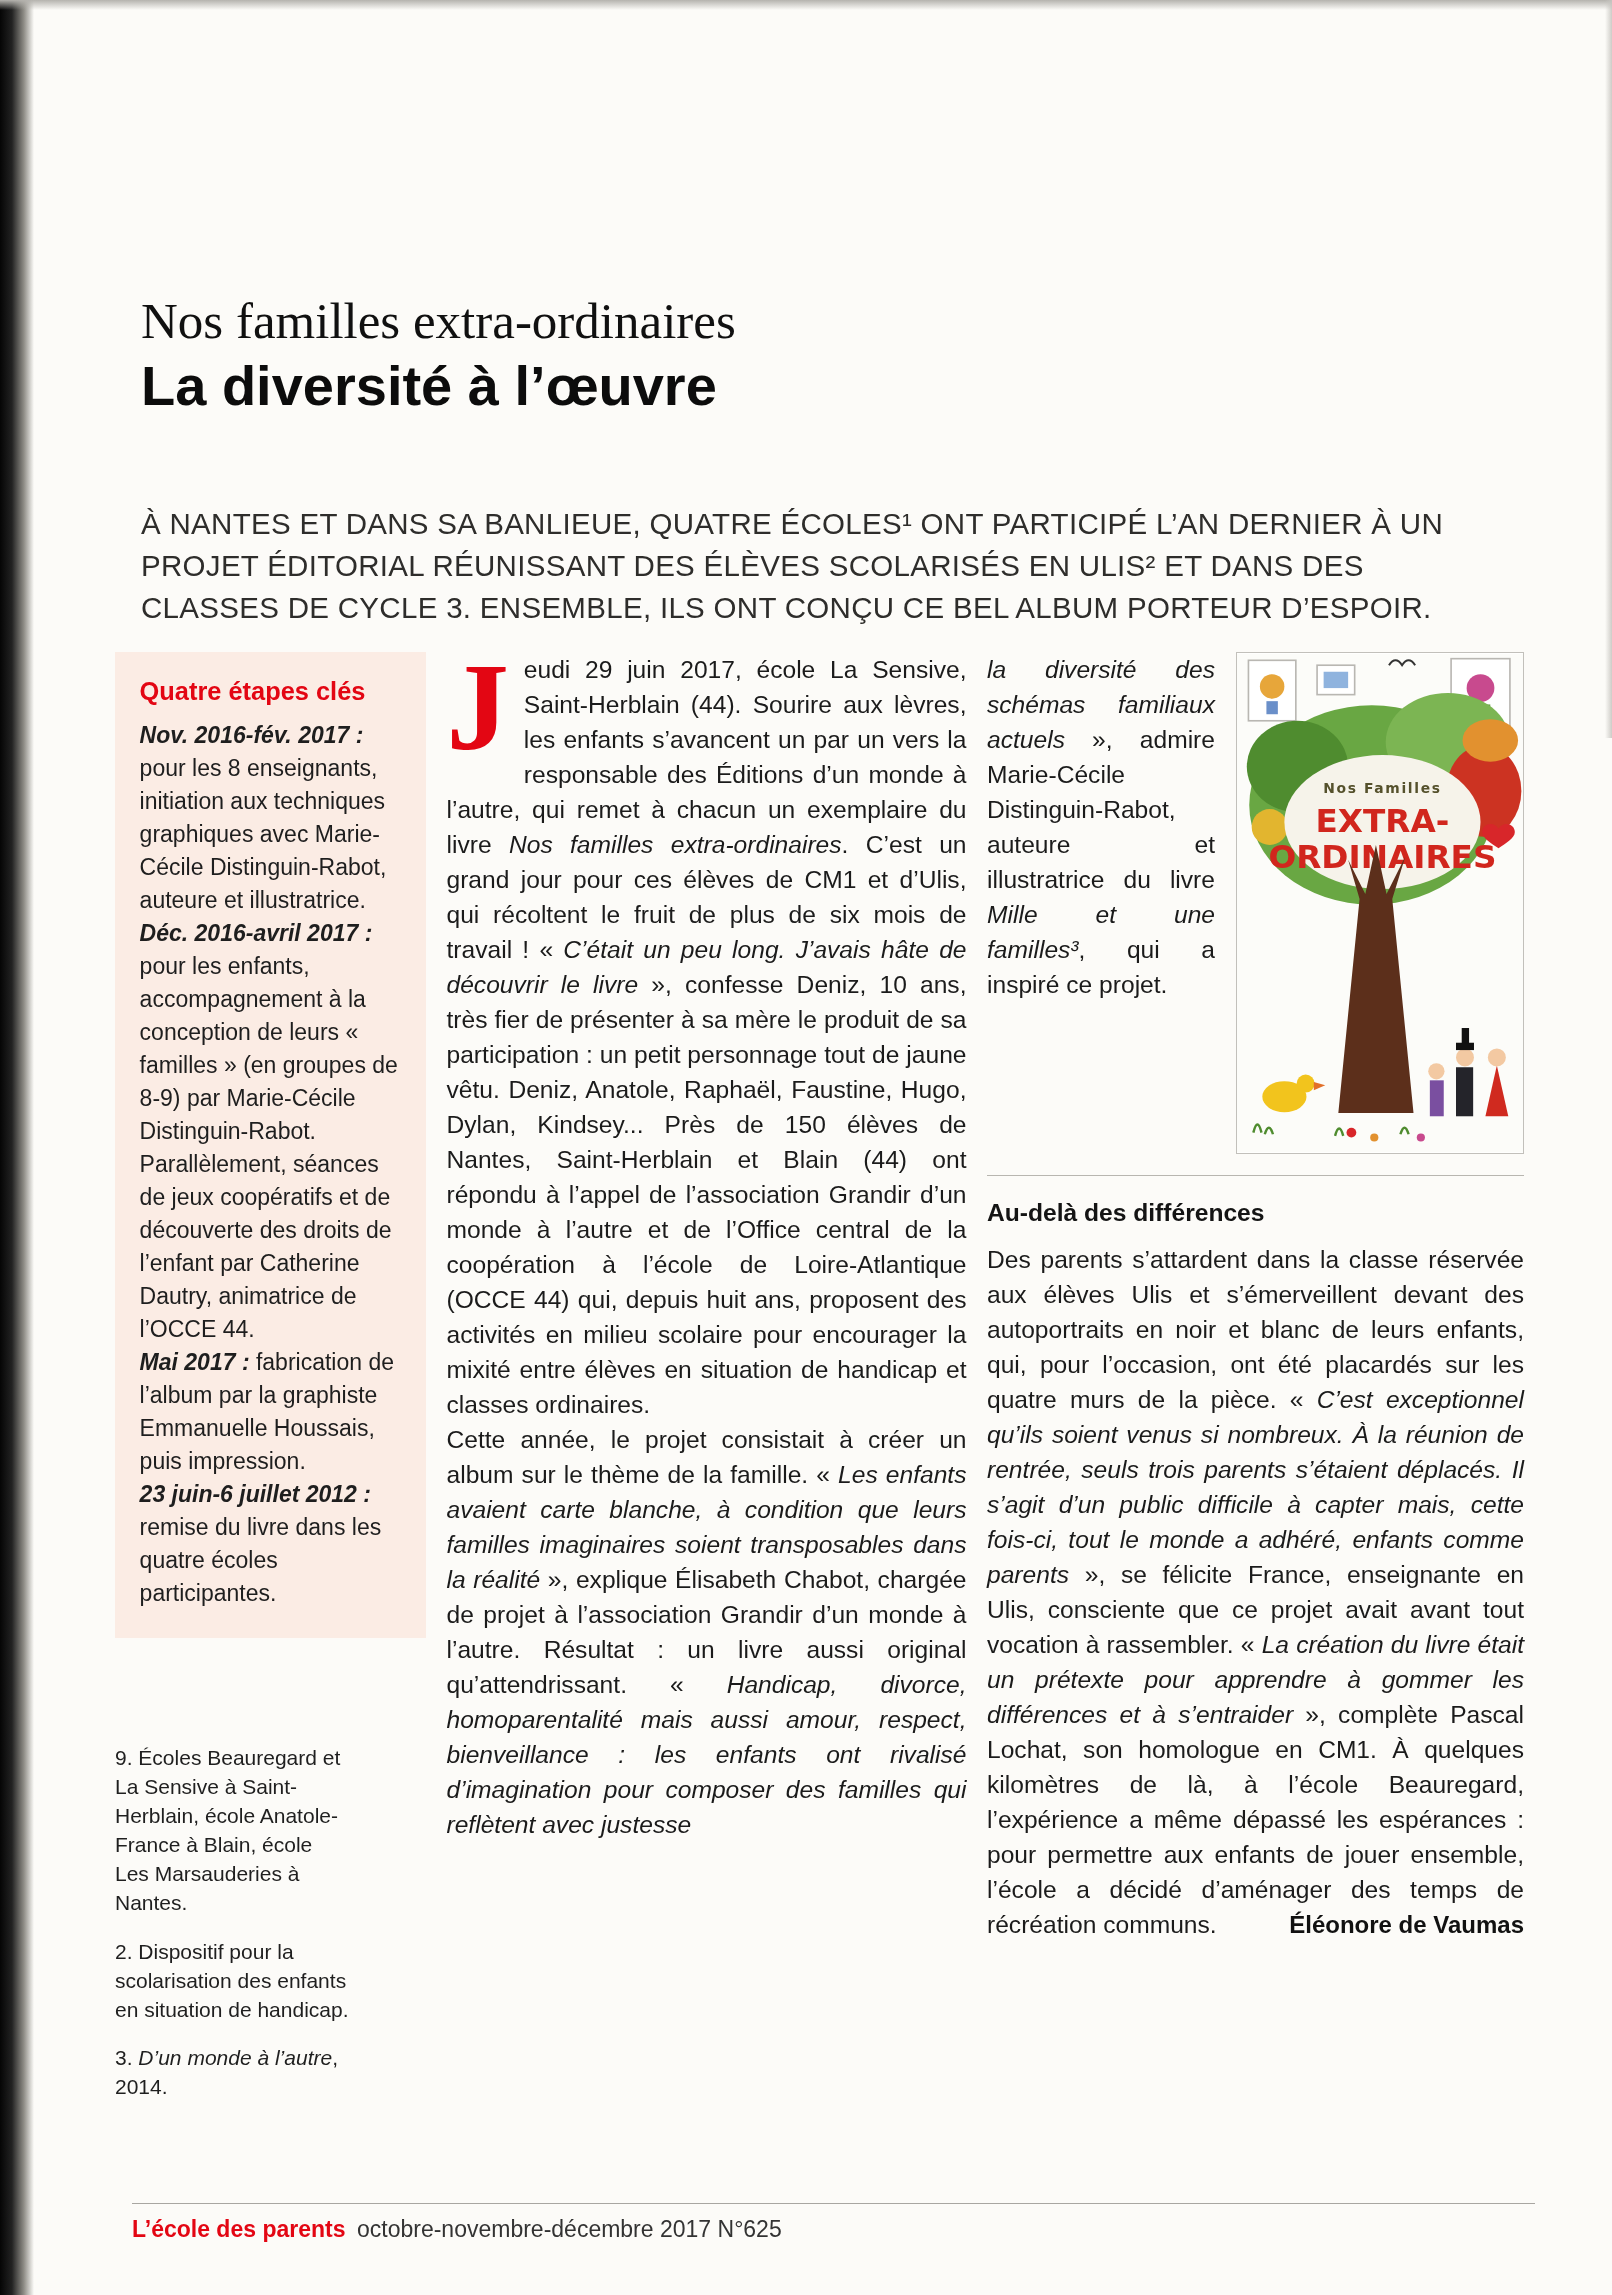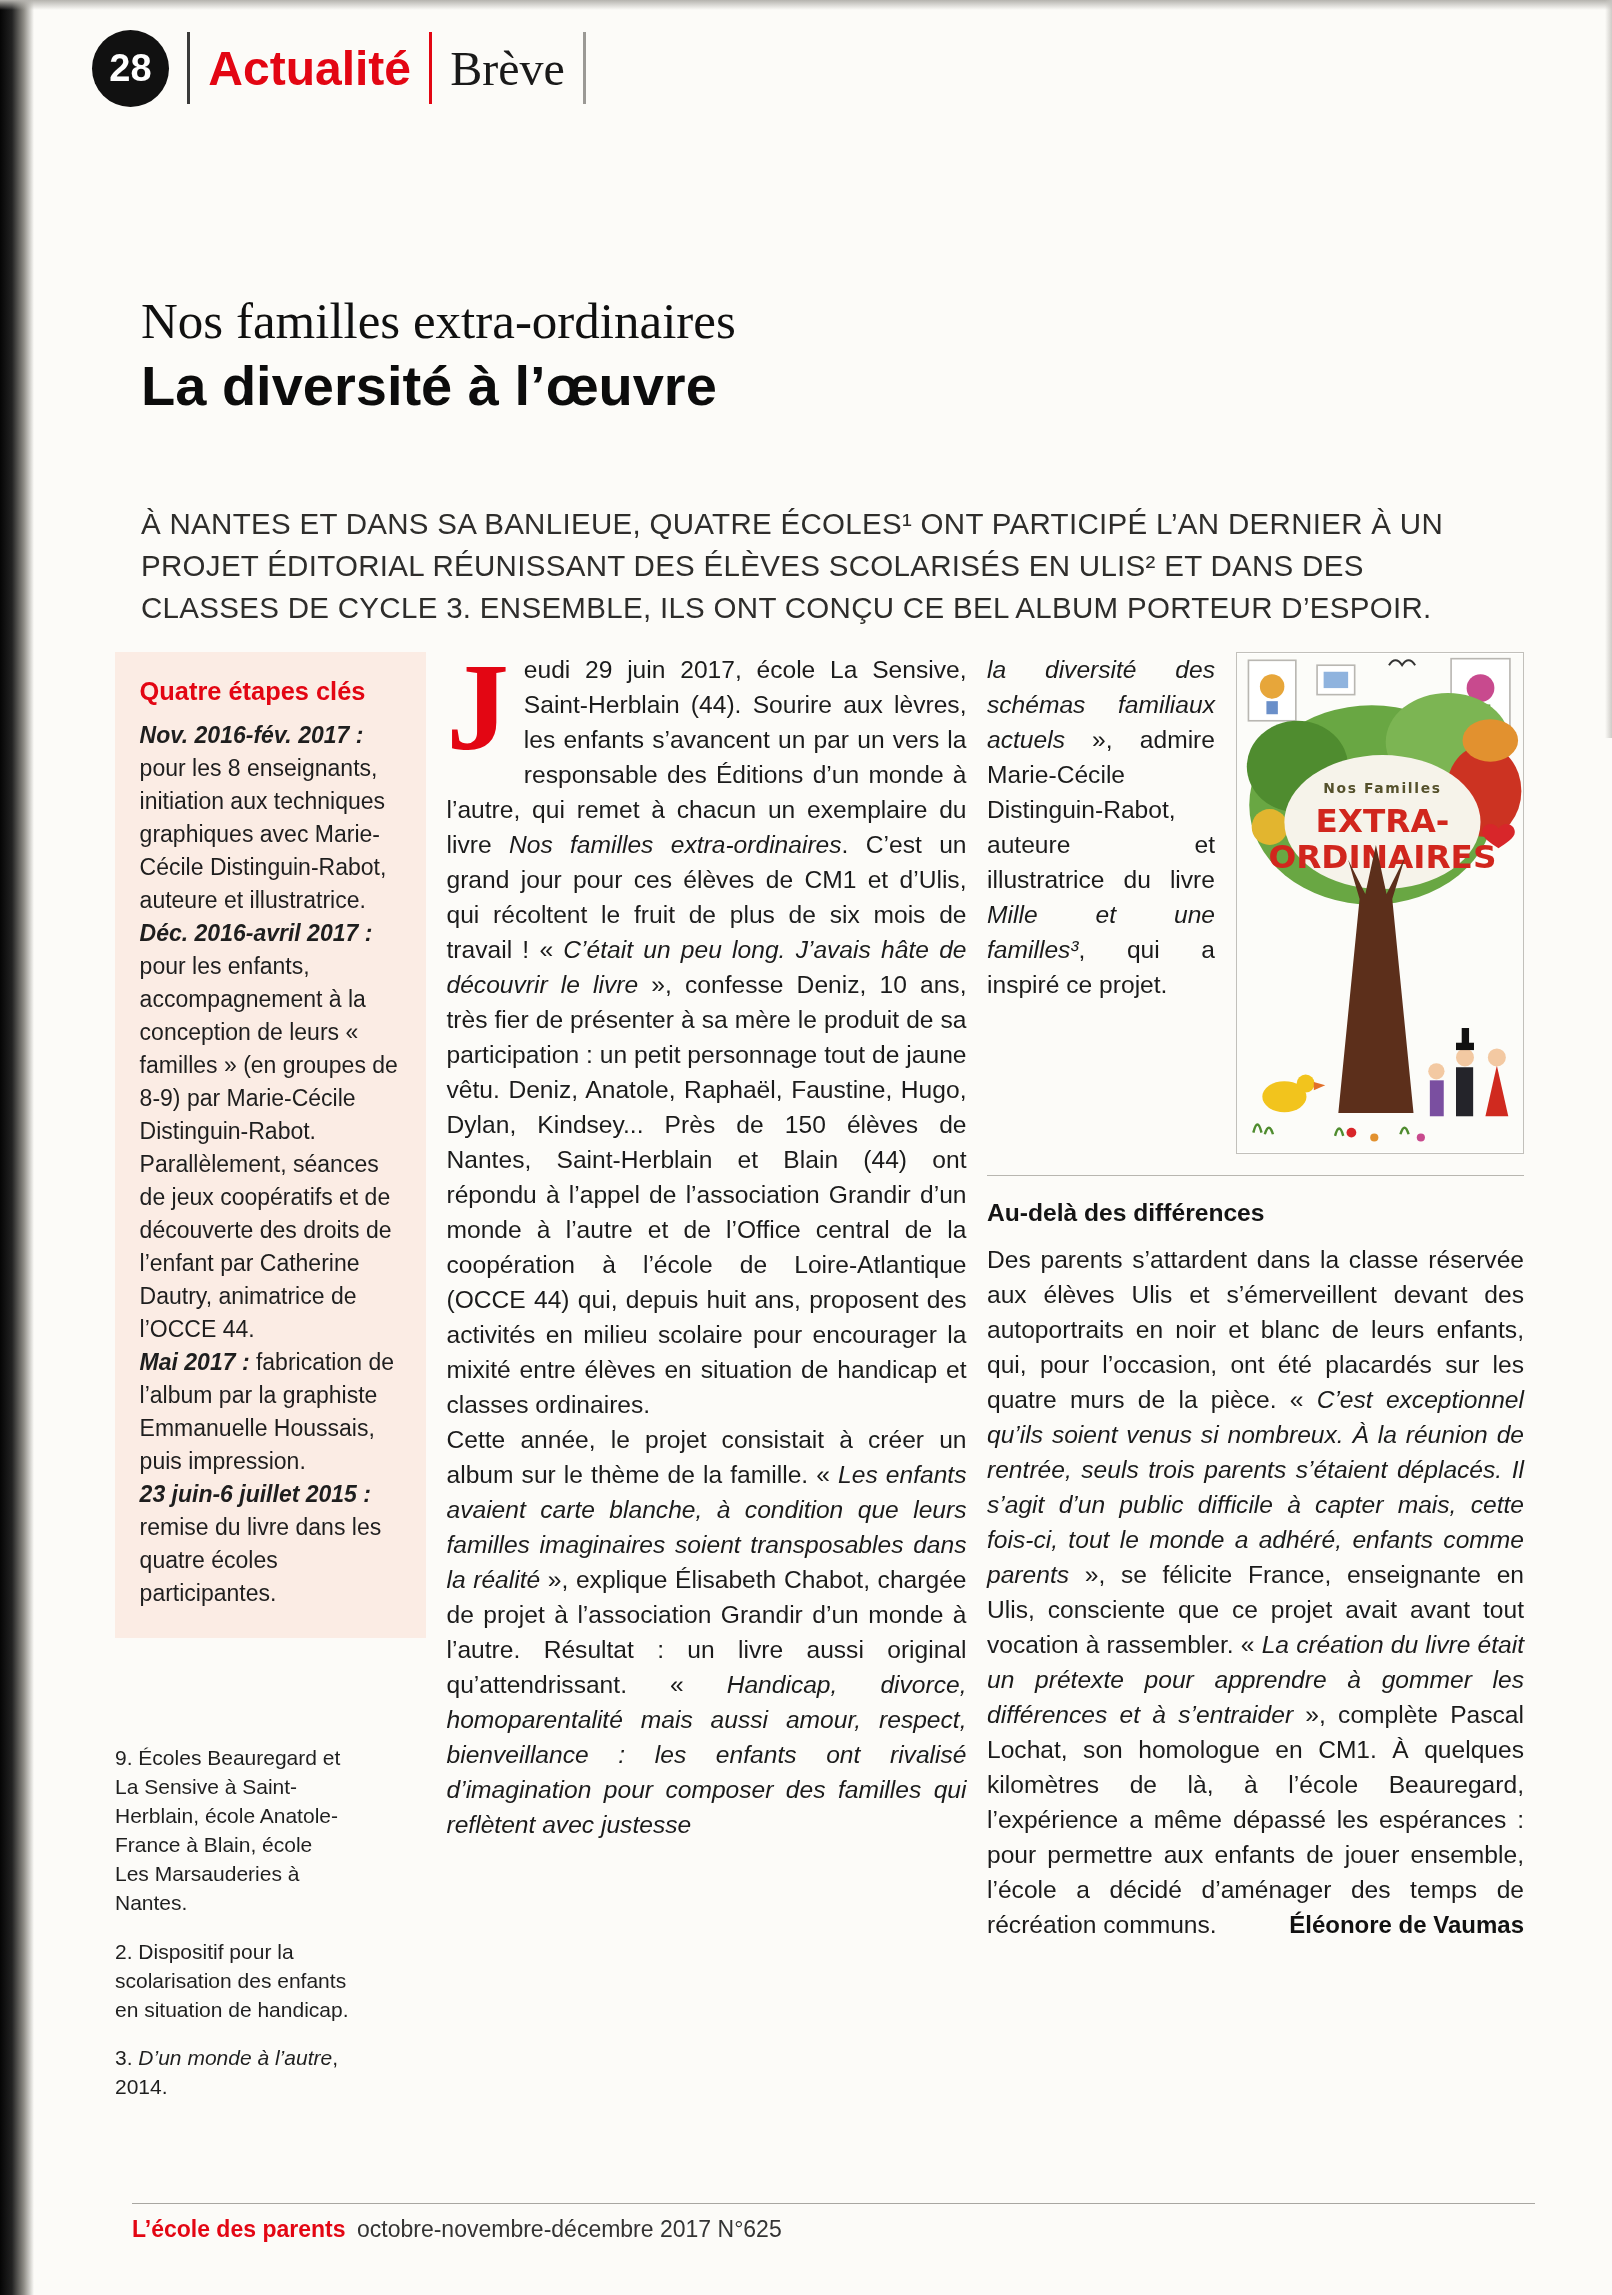--- a/index.html
+++ b/index.html
@@ -81,47 +81,37 @@
 </style>
 </head>
 <body>
 
 <div class="page">
 
   <div class="scan-edge-left"></div>
   <div class="scan-edge-top"></div>
   <div class="scan-edge-right"></div>
 
-  <header class="page-header">
-    <div class="page-number-circle">
-      <span>28</span>
-    </div>
-    <div class="vsep dark"></div>
-    <span class="section-label">Actualité</span>
-    <div class="vsep red"></div>
-    <span class="subsection-label">Brève</span>
-    <div class="vsep gray"></div>
-  </header>
 
   <div class="title-block">
     <h2 class="kicker">Nos familles extra-ordinaires</h2>
     <h1 class="main-title">La diversité à l’œuvre</h1>
   </div>
 
   <p class="standfirst">À NANTES ET DANS SA BANLIEUE, QUATRE ÉCOLES¹ ONT PARTICIPÉ L’AN DERNIER À UN PROJET ÉDITORIAL RÉUNISSANT DES ÉLÈVES SCOLARISÉS EN ULIS² ET DANS DES CLASSES DE CYCLE 3. ENSEMBLE, ILS ONT CONÇU CE BEL ALBUM PORTEUR D’ESPOIR.</p>
 
   <div class="content">
 
     <div class="col col-left">
       <aside class="sidebar-box">
         <h3 class="sb-title">Quatre étapes clés</h3>
         <p class="sb-entry"><span class="sb-date">Nov. 2016-fév. 2017 :</span> <span class="sb-text">pour les 8 enseignants, initiation aux techniques graphiques avec Marie-Cécile Distinguin-Rabot, auteure et illustratrice.</span></p>
         <p class="sb-entry"><span class="sb-date">Déc. 2016-avril 2017 :</span> <span class="sb-text">pour les enfants, accompagnement à la conception de leurs « familles » (en groupes de 8-9) par Marie-Cécile Distinguin-Rabot. Parallèlement, séances de jeux coopératifs et de découverte des droits de l’enfant par Catherine Dautry, animatrice de l’OCCE 44.</span></p>
         <p class="sb-entry"><span class="sb-date">Mai 2017 :</span> <span class="sb-text">fabrication de l’album par la graphiste Emmanuelle Houssais, puis impression.</span></p>
-        <p class="sb-entry"><span class="sb-date">23 juin-6 juillet 2015 :</span> <span class="sb-text">remise du livre dans les quatre écoles participantes.</span></p>
+        <p class="sb-entry"><span class="sb-date">23 juin-6 juillet 2012 :</span> <span class="sb-text">remise du livre dans les quatre écoles participantes.</span></p>
       </aside>
       <div class="footnotes">
         <p class="footnote"><span>9. Écoles Beauregard et La Sensive à Saint-Herblain, école Anatole-France à Blain, école Les Marsauderies à Nantes.</span></p>
         <p class="footnote"><span>2. Dispositif pour la scolarisation des enfants en situation de handicap.</span></p>
         <p class="footnote"><span>3. </span><span class="seg-i">D’un monde à l’autre</span><span>, 2014.</span></p>
       </div>
     </div>
 
     <div class="col col-mid">
       <p class="body-para"><span class="dropcap">J</span><span><span>eudi 29 juin 2017, école La Sensive, Saint-Herblain (44). Sourire aux lèvres, les enfants s’avancent un par un vers la responsable des Éditions d’un monde à l’autre, qui remet à chacun un exemplaire du livre </span><span class="seg-i">Nos familles extra-ordinaires</span><span>. C’est un grand jour pour ces élèves de CM1 et d’Ulis, qui récoltent le fruit de plus de six mois de travail ! « </span><span class="seg-i">C’était un peu long. J’avais hâte de découvrir le livre</span><span> », confesse Deniz, 10 ans, très fier de présenter à sa mère le produit de sa participation : un petit personnage tout de jaune vêtu. Deniz, Anatole, Raphaël, Faustine, Hugo, Dylan, Kindsey... Près de 150 élèves de Nantes, Saint-Herblain et Blain (44) ont répondu à l’appel de l’association Grandir d’un monde à l’autre et de l’Office central de la coopération à l’école de Loire-Atlantique (OCCE 44) qui, depuis huit ans, proposent des activités en milieu scolaire pour encourager la mixité entre élèves en situation de handicap et classes ordinaires.</span></span></p>

